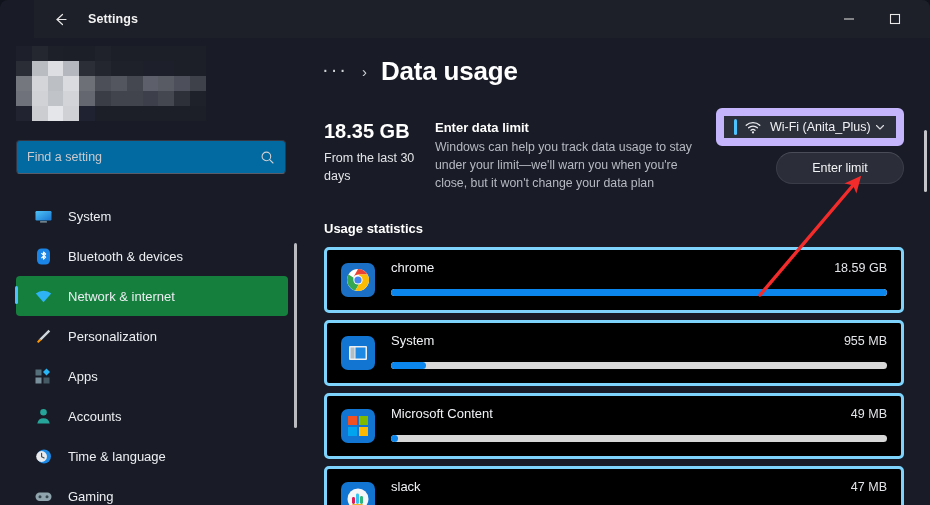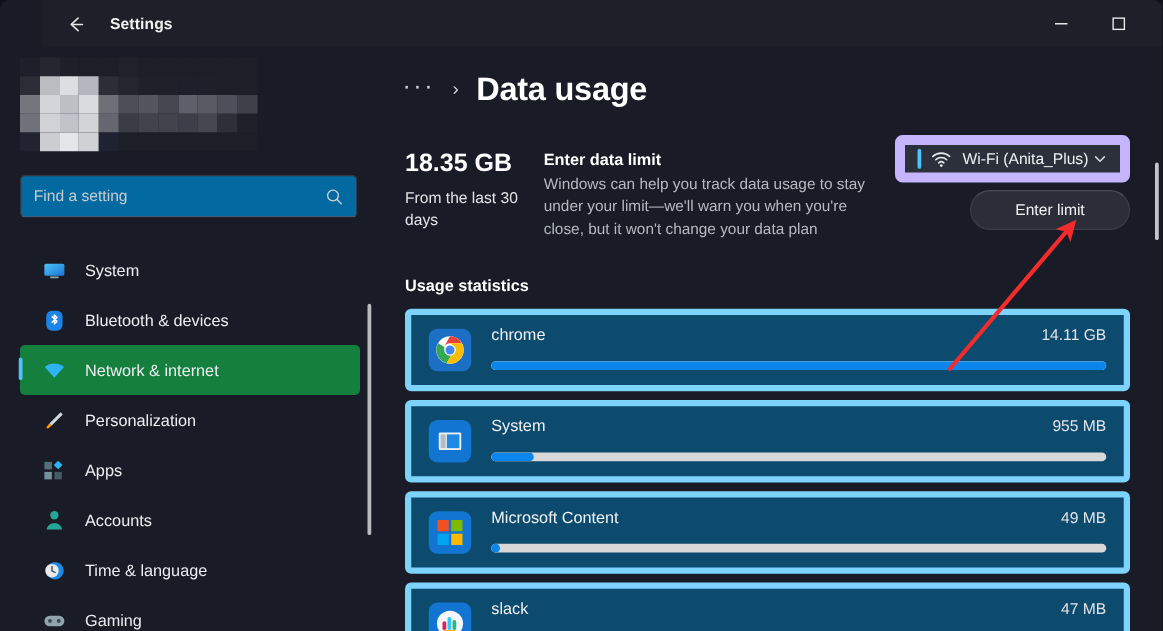--- a/index.html
+++ b/index.html
@@ -260,22 +260,22 @@
   }
 
   .usage-list {
     position: absolute;
     left: 24px; top: 209px;
     width: 580px;
   }
   .usage-row {
     position: relative;
     height: 66px;
-    background: #0c4a6e;
-    border: 5px solid #7dd3fc;
+    background: #000000;
+    border: 3px solid #7dd3fc;
     border-radius: 5px;
     margin-bottom: 7px;
     display: flex;
     align-items: center;
     padding: 0 14px;
   }
   .row-ico {
     width: 34px; height: 34px;
     border-radius: 7px;
     flex: 0 0 34px;
@@ -584,21 +584,21 @@
             <path d="M13 2 A11 11 0 0 1 22.5 7.6 L13 7.6 A5.4 5.4 0 0 0 8.3 10.4 Z" fill="#ea4335"></path>
             <path d="M3.5 7.6 A11 11 0 0 0 10.3 23.6 L15 15.4 A5.4 5.4 0 0 1 8.3 10.4 Z" fill="#34a853"></path>
             <path d="M22.5 7.6 A11 11 0 0 1 10.3 23.6 L15 15.4 A5.4 5.4 0 0 0 13 7.6 Z" fill="#fbbc05"></path>
             <circle cx="13" cy="13" r="4.6" fill="#fff"></circle>
             <circle cx="13" cy="13" r="3.6" fill="#4285f4"></circle>
           </svg>
         </div>
         <div class="row-body">
           <div class="row-top">
             <span class="row-name">chrome</span>
-            <span class="row-size">14.11 GB</span>
+            <span class="row-size">18.59 GB</span>
           </div>
           <div class="bar-track">
             <div class="bar-fill" style="width: 100%;"></div>
           </div>
         </div>
       </div>
 
       <div class="usage-row">
         <div class="row-ico" style="background:#1275d1">
           <svg width="24" height="24" viewBox="0 0 24 24">

